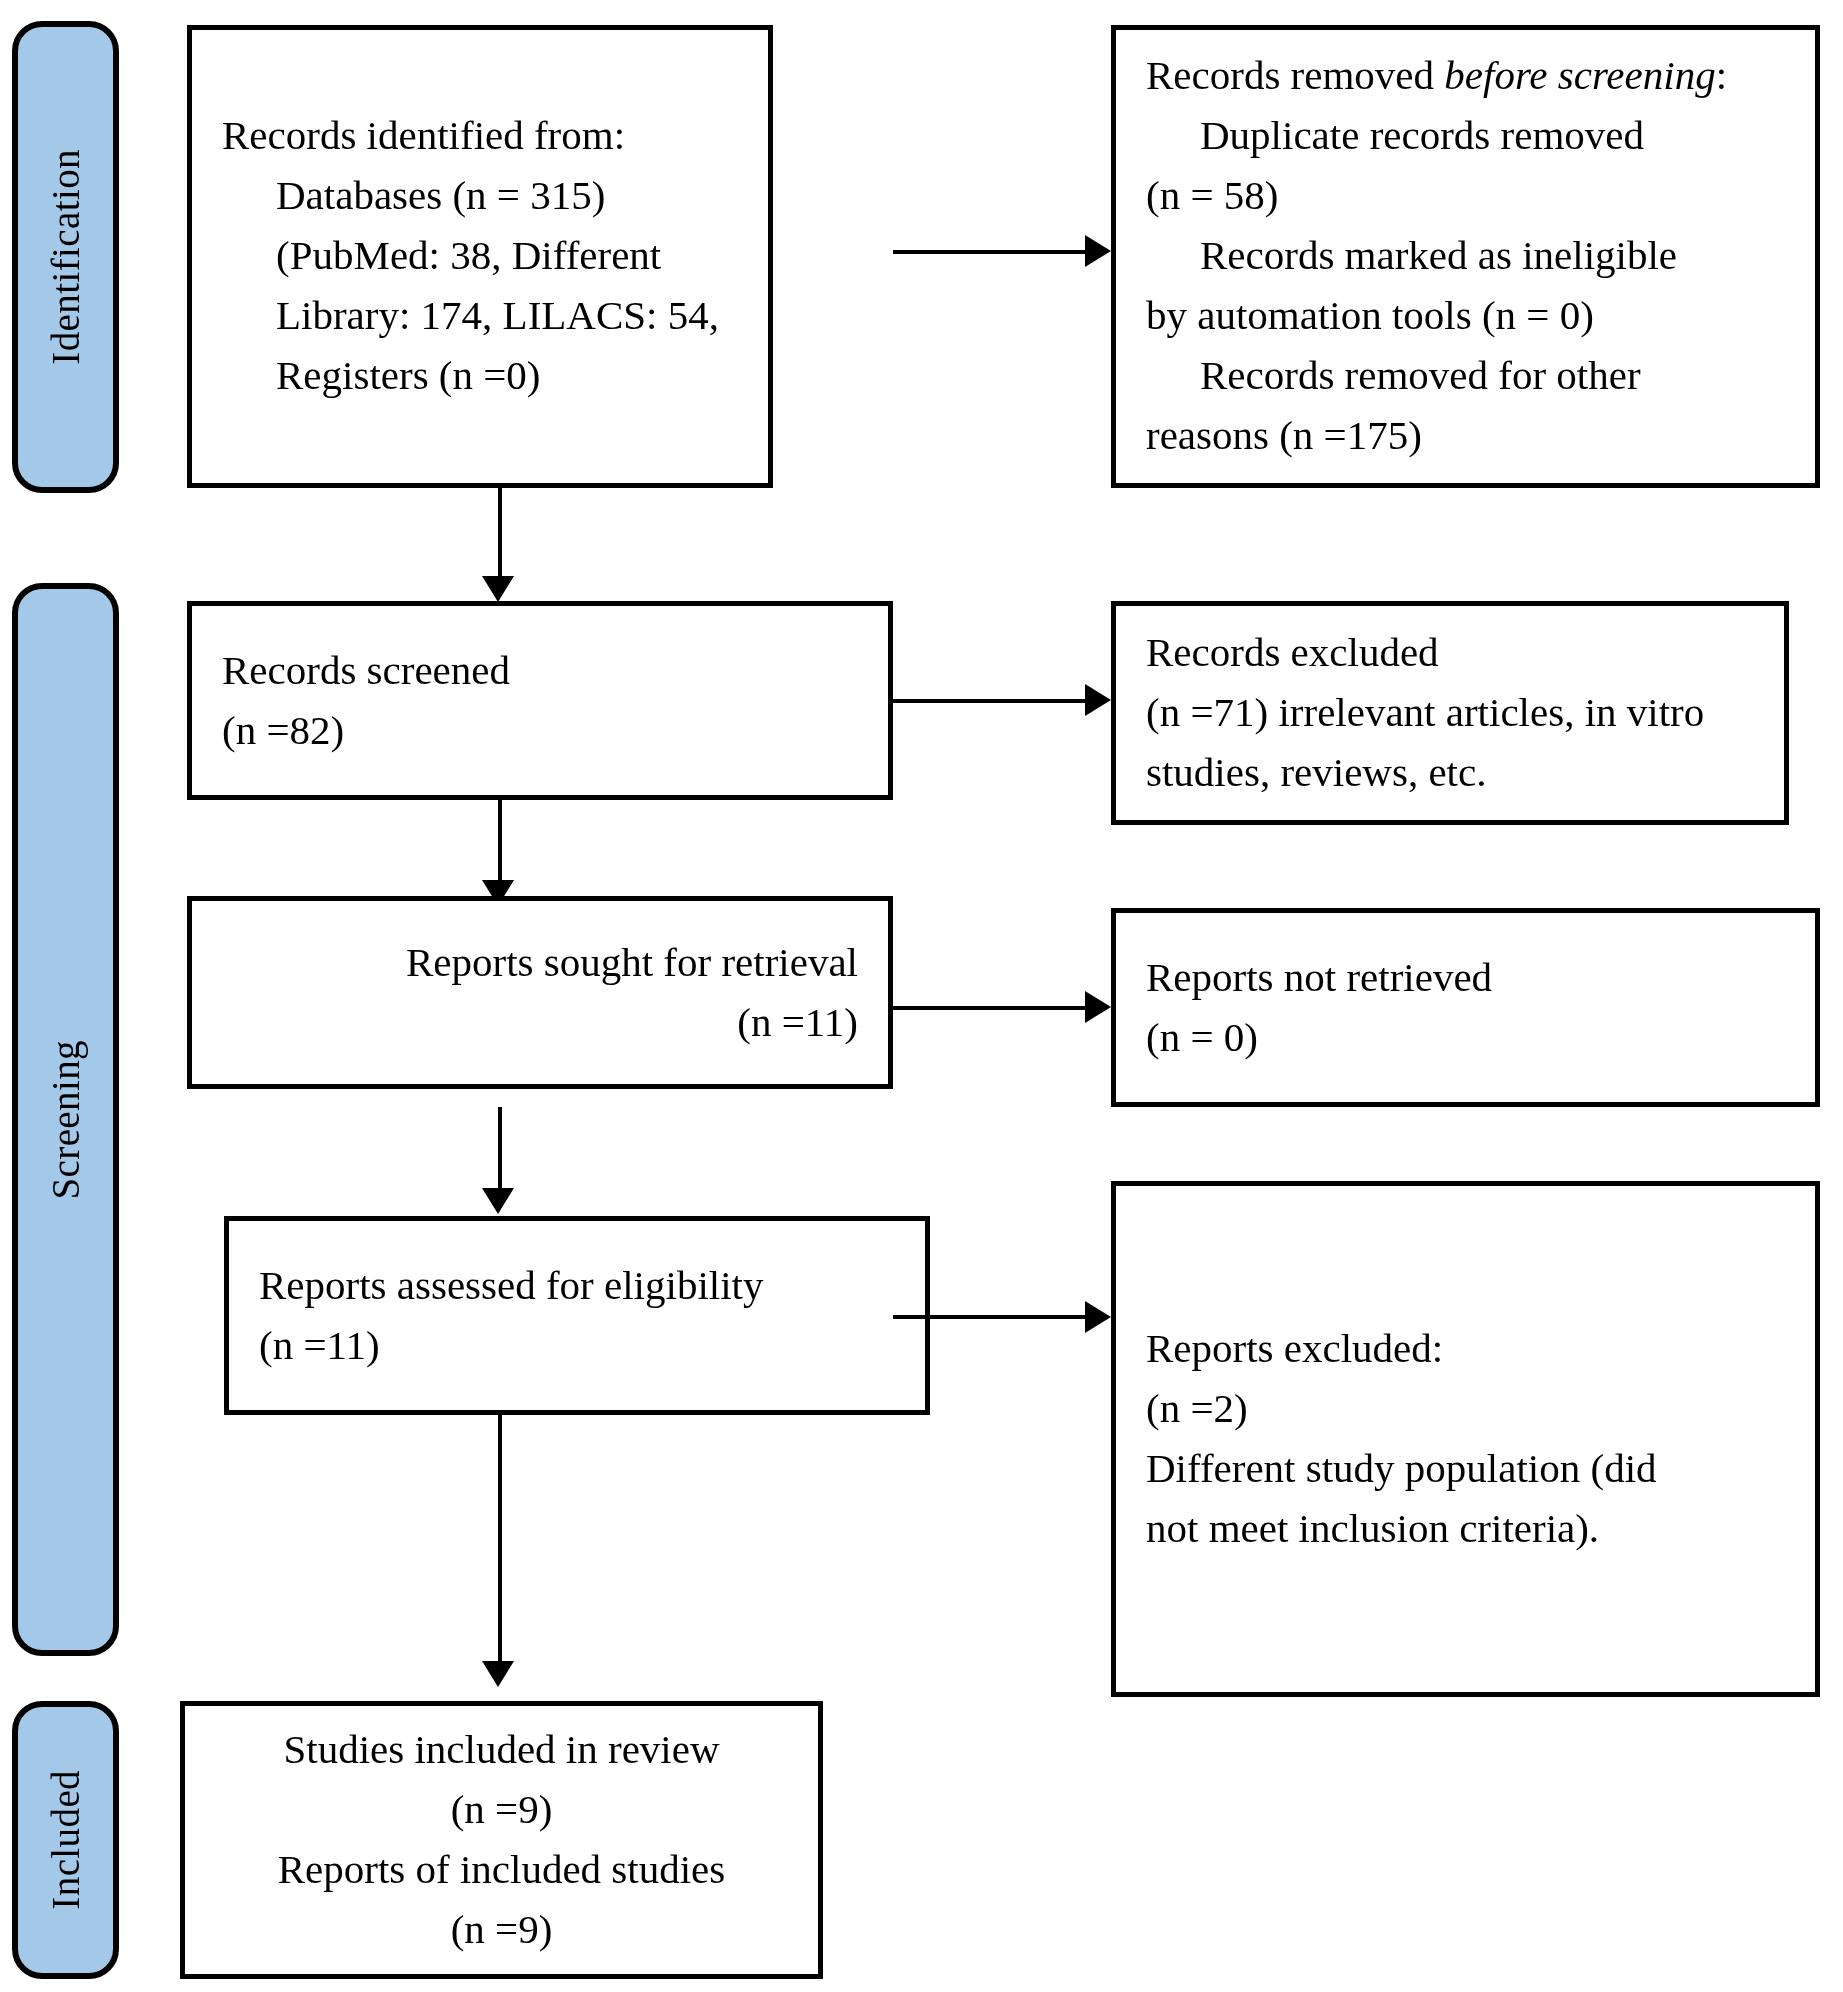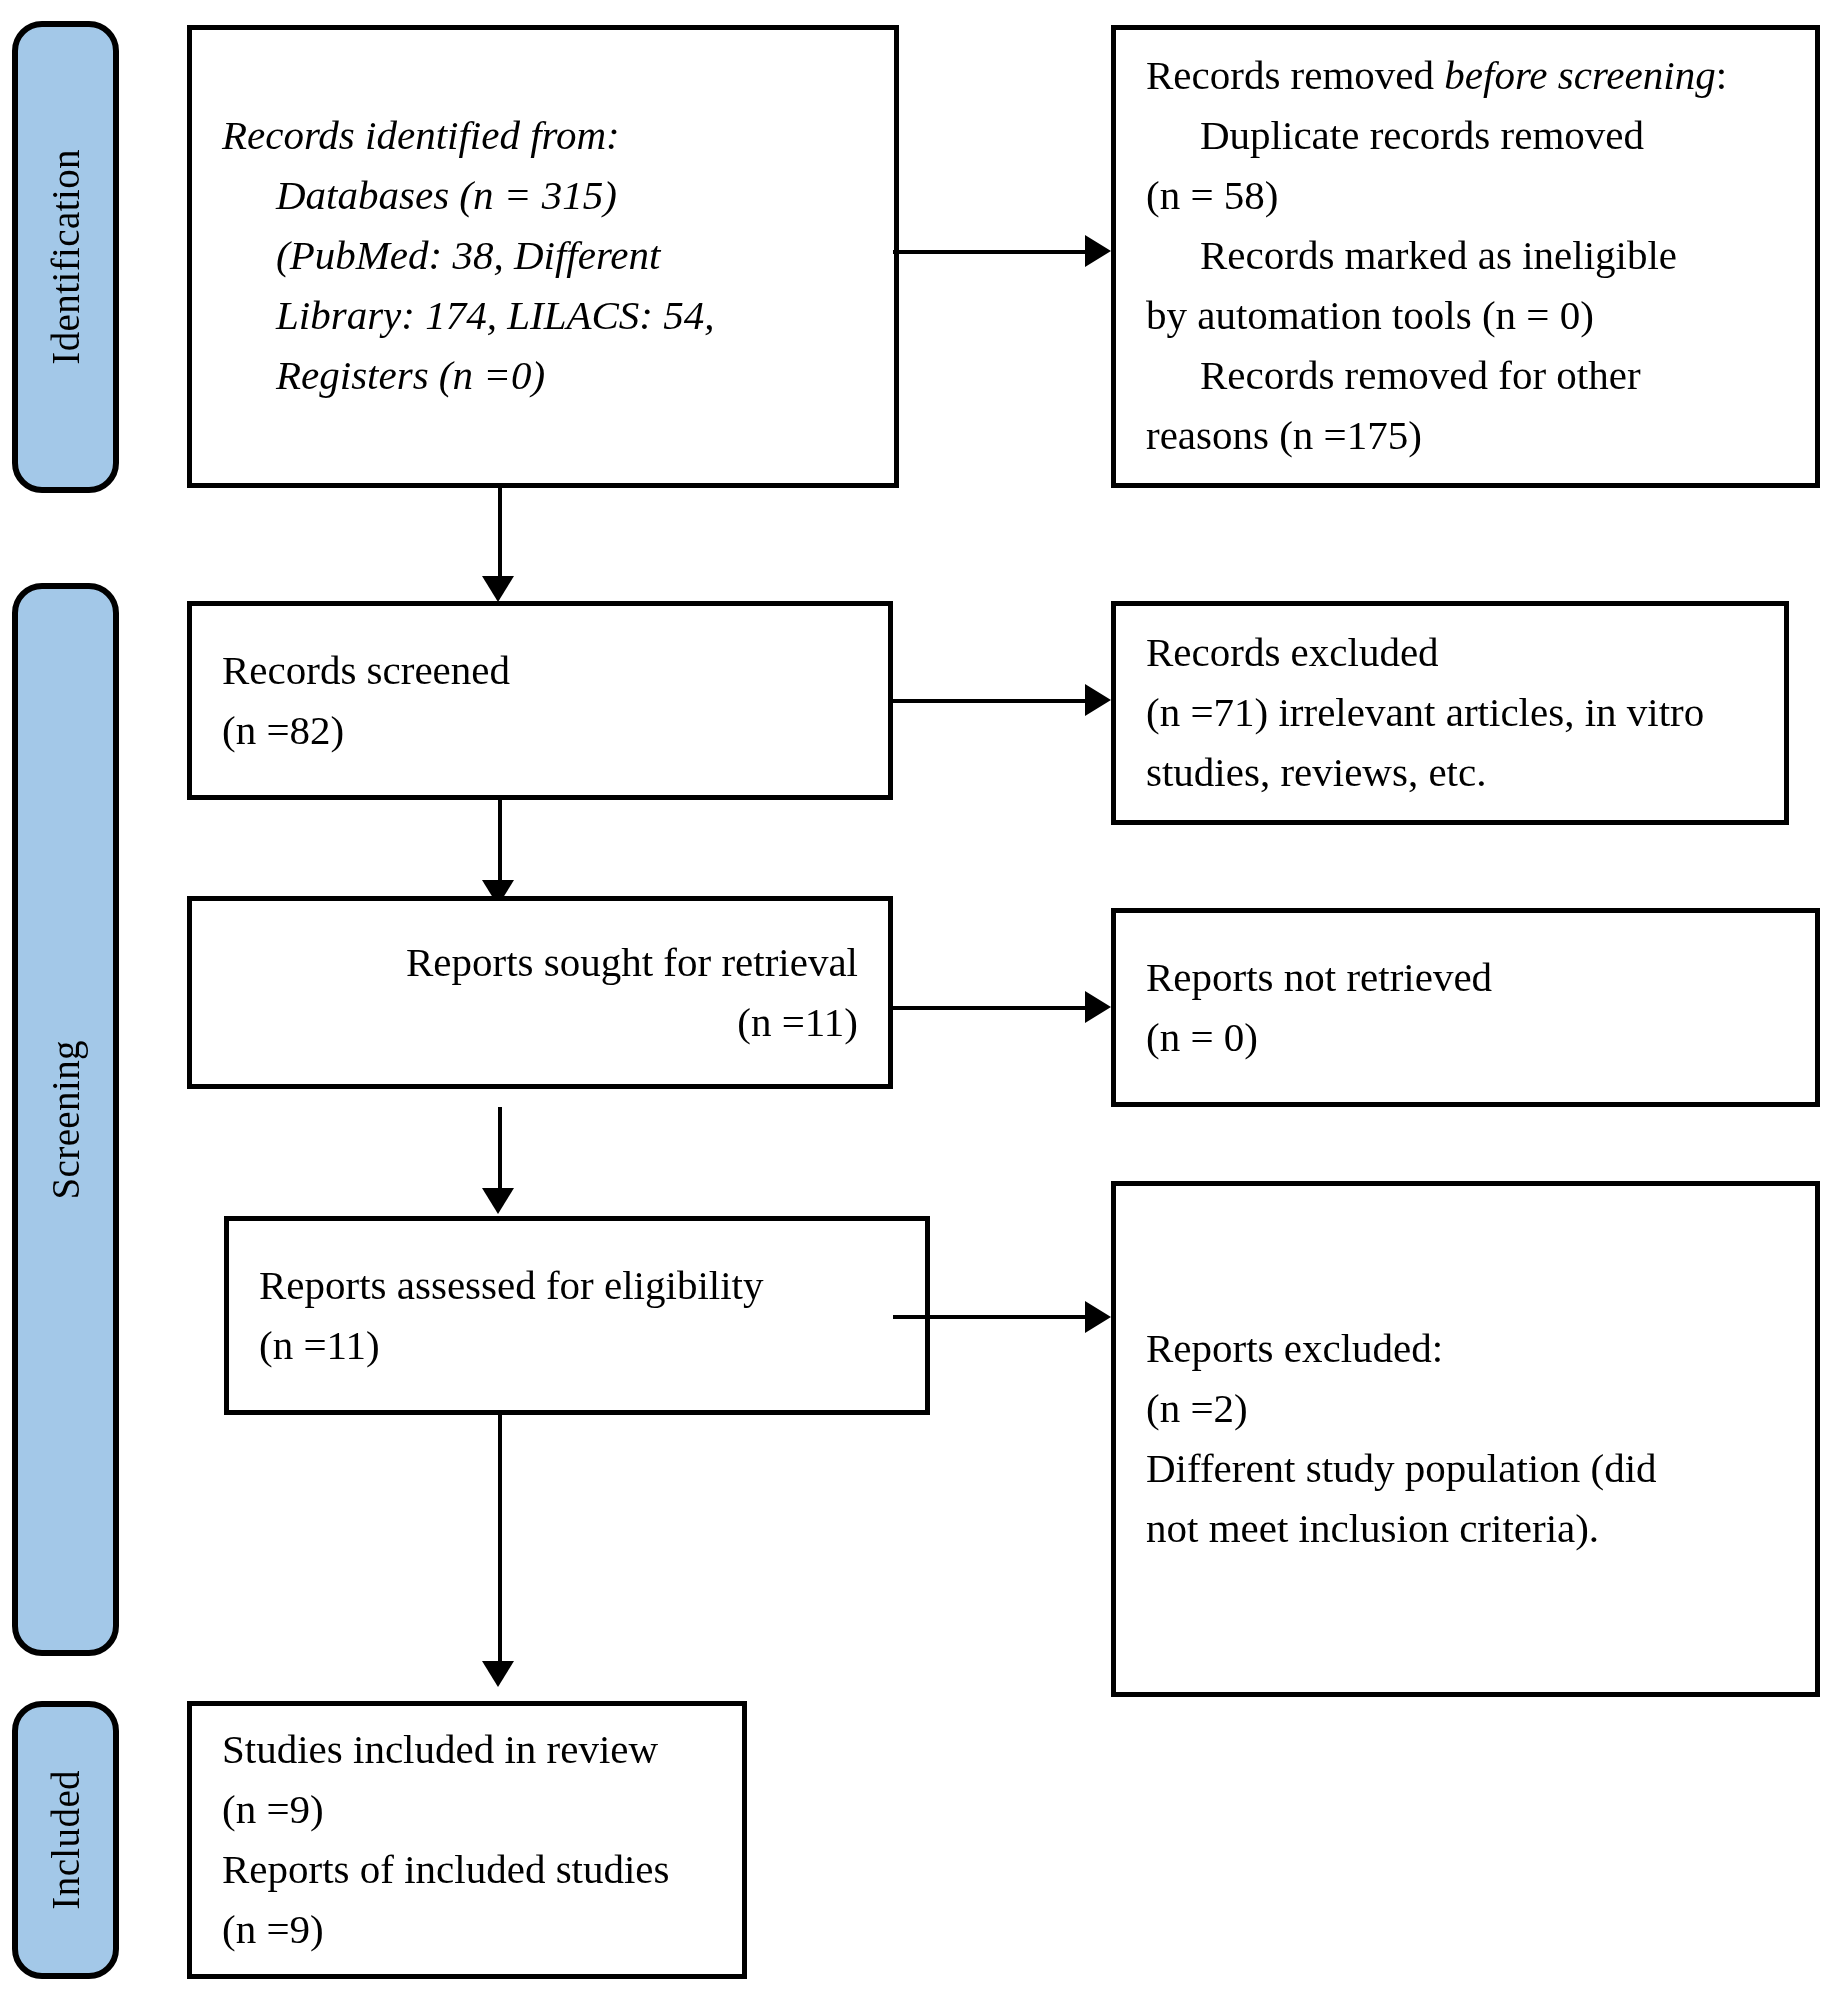--- a/index.html
+++ b/index.html
@@ -101,21 +101,21 @@
   </div>
 
   <div class="phase" style="left:12.2px; top:583px; width:107px; height:1073px;">
     <span class="phase-label">Screening</span>
   </div>
 
   <div class="phase" style="left:12.2px; top:1701px; width:107px; height:278px;">
     <span class="phase-label">Included</span>
   </div>
 
-  <div class="box" style="left:187px; top:24.5px; width:712px; height:463px;font-style:italic;">
+  <div class="box" style="left:187px; top:24.5px; width:586px; height:463px;">
     <div class="line">Records identified from:</div>
     <div class="line indent">Databases (n = 315)</div>
     <div class="line indent">(PubMed: 38, Different</div>
     <div class="line indent">Library: 174, LILACS: 54,</div>
     <div class="line indent">Registers (n =0)</div>
   </div>
 
   <div class="box" style="left:1111px; top:24.5px; width:709px; height:463px;">
     <div class="line"><span>Records removed </span><em>before screening</em><span>:</span></div>
     <div class="line indent">Duplicate records removed</div>
@@ -176,21 +176,21 @@
     <div class="line">Different study population (did</div>
     <div class="line">not meet inclusion criteria).</div>
   </div>
 
   <div class="arrow-h" style="left:893px; top:1315px; width:192px;"></div>
   <div class="arrow-h-head" style="left:1085px; top:1301px;"></div>
 
   <div class="arrow-v" style="left:498px; top:1415px; height:253px;"></div>
   <div class="arrow-v-head" style="left:482px; top:1661px;"></div>
 
-  <div class="box" style="left:187px; top:1701px; width:560px; height:278px;">
+  <div class="box" style="left:180px; top:1701px; width:643px; height:278px;align-items:center;">
     <div class="line">Studies included in review</div>
     <div class="line">(n =9)</div>
     <div class="line">Reports of included studies</div>
     <div class="line">(n =9)</div>
   </div>
 
 </div>
 
 
 </body></html>

